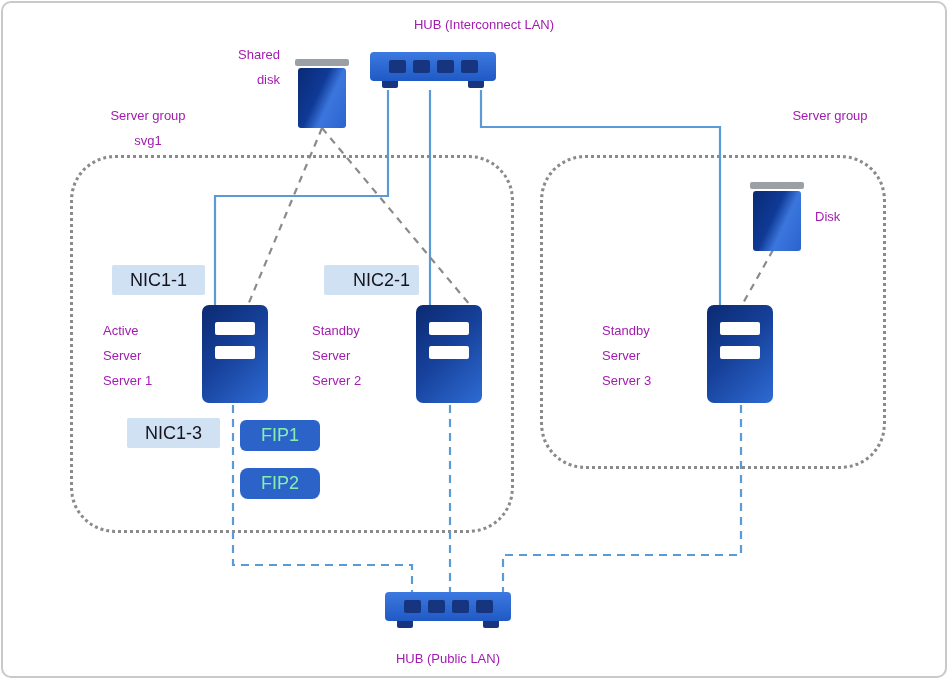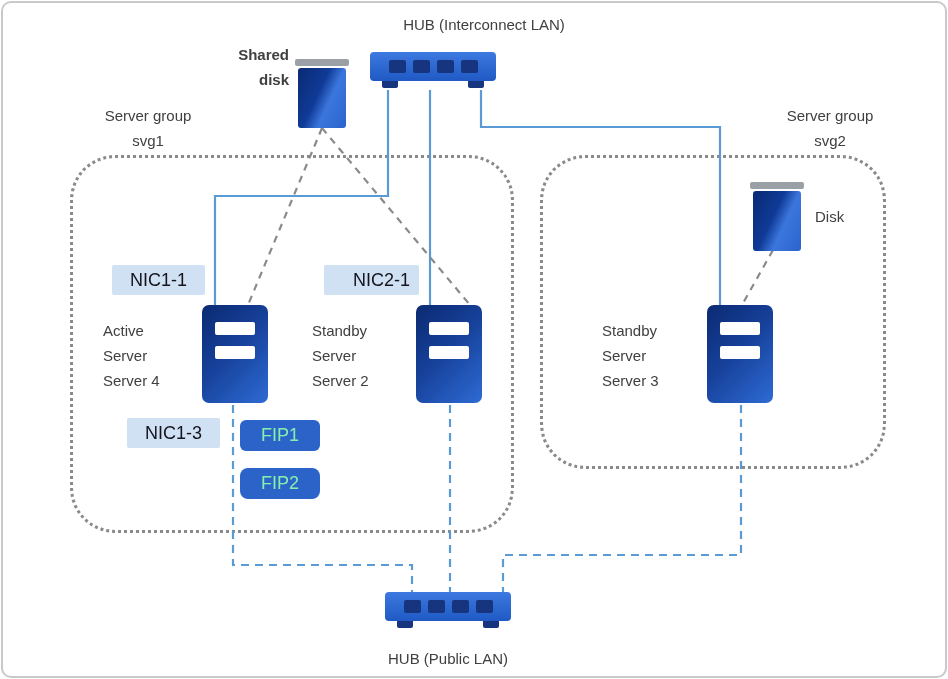--- a/index.html
+++ b/index.html
@@ -2,21 +2,21 @@
 <html><head>
 <meta charset="utf-8">
 <style>
   html,body{margin:0;padding:0;background:#ffffff;}
   #canvas{
     position:relative;width:948px;height:679px;overflow:hidden;background:#ffffff;
     font-family:"Liberation Sans", sans-serif;color:#000;
   }
   .frame{position:absolute;inset:1px;border:2px solid #c9c9c9;border-radius:10px;z-index:0;}
   .abs{position:absolute;}
-  .label{font-size:15px;line-height:25px;color:#404040;}
+  .label{font-size:13px;line-height:25px;color:#a21caf;}
   .center{text-align:center;}
   .right{text-align:right;}
 
   .group-box{position:absolute;border:3px dotted #8a8a8a;border-radius:45px;z-index:1;}
 
   #lines{position:absolute;left:0;top:0;z-index:2;pointer-events:none;}
 
   .layer3{z-index:3;}
 
   .nic{
@@ -84,51 +84,50 @@
       <span class="port"></span>
       <span class="port"></span>
       <span class="port"></span>
     </div>
     <div class="hub-feet">
         <span></span>
         <span></span>
       </div>
   </div>
 
-  <div class="abs label right layer3" style="left:211px;top:42px;width:78px;font-weight:bold;">
+  <div class="abs label right layer3" style="left:202px;top:42px;width:78px;">
     <div>Shared</div>
     <div>disk</div>
   </div>
   <div class="disk-icon" style="left:295px;top:59px;">
     <div class="disk-cap"></div>
     <div class="disk-body"></div>
   </div>
 
   <div class="abs label center layer3" style="left:88px;top:103px;width:120px;">
     <div>Server group</div>
     <div>svg1</div>
   </div>
   <div class="abs label center layer3" style="left:770px;top:103px;width:120px;">
     <div>Server group</div>
-    <div>svg2</div>
   </div>
 
   <div class="disk-icon" style="left:750px;top:182px;">
     <div class="disk-cap"></div>
     <div class="disk-body"></div>
   </div>
   <div class="abs label layer3" style="left:815px;top:204px;">Disk</div>
 
   <div class="nic" style="left:112px;top:265px;width:93px;">NIC1-1</div>
   <div class="nic" style="left:324px;top:265px;width:75px;padding-left:20px;">NIC2-1</div>
 
   <div class="abs label layer3" style="left:103px;top:318px;">
     <div>Active</div>
     <div>Server</div>
-    <div>Server 4</div>
+    <div>Server 1</div>
   </div>
   <div class="server-icon" style="left:202px;top:305px;">
     <div class="bar"></div>
     <div class="bar"></div>
   </div>
 
   <div class="abs label layer3" style="left:312px;top:318px;">
     <div>Standby</div>
     <div>Server</div>
     <div>Server 2</div>

